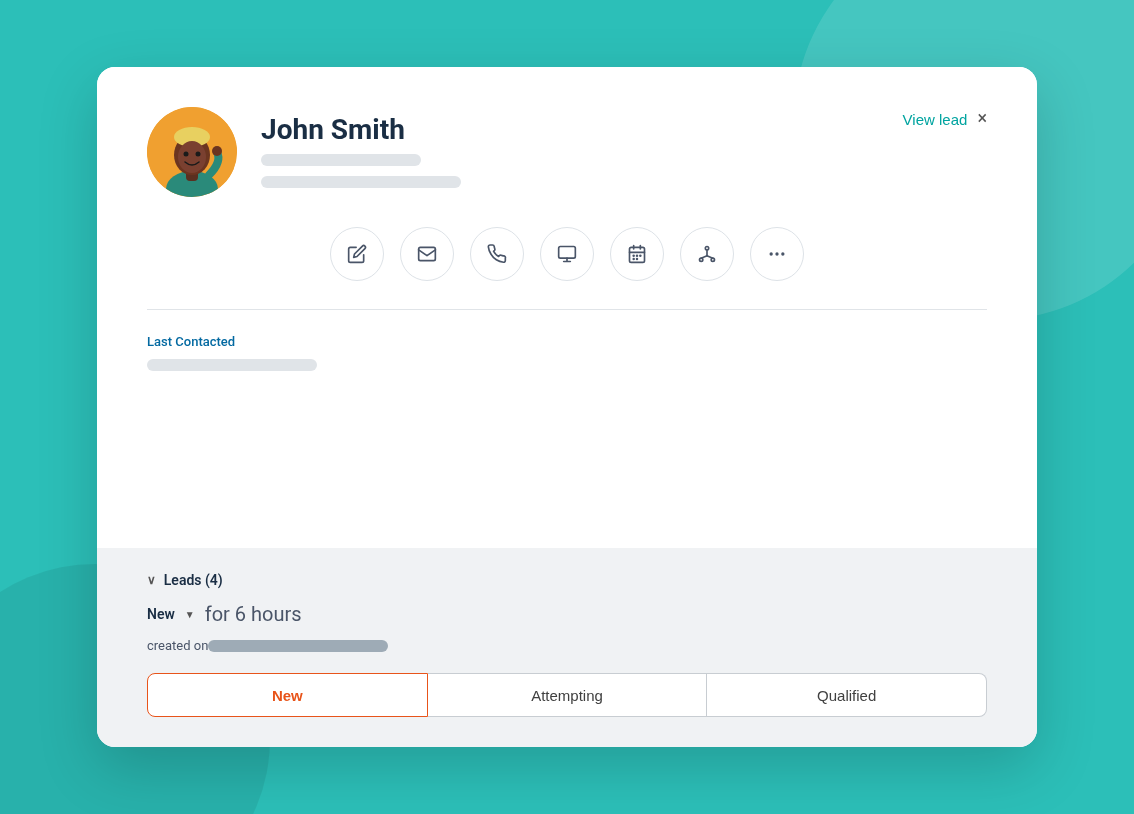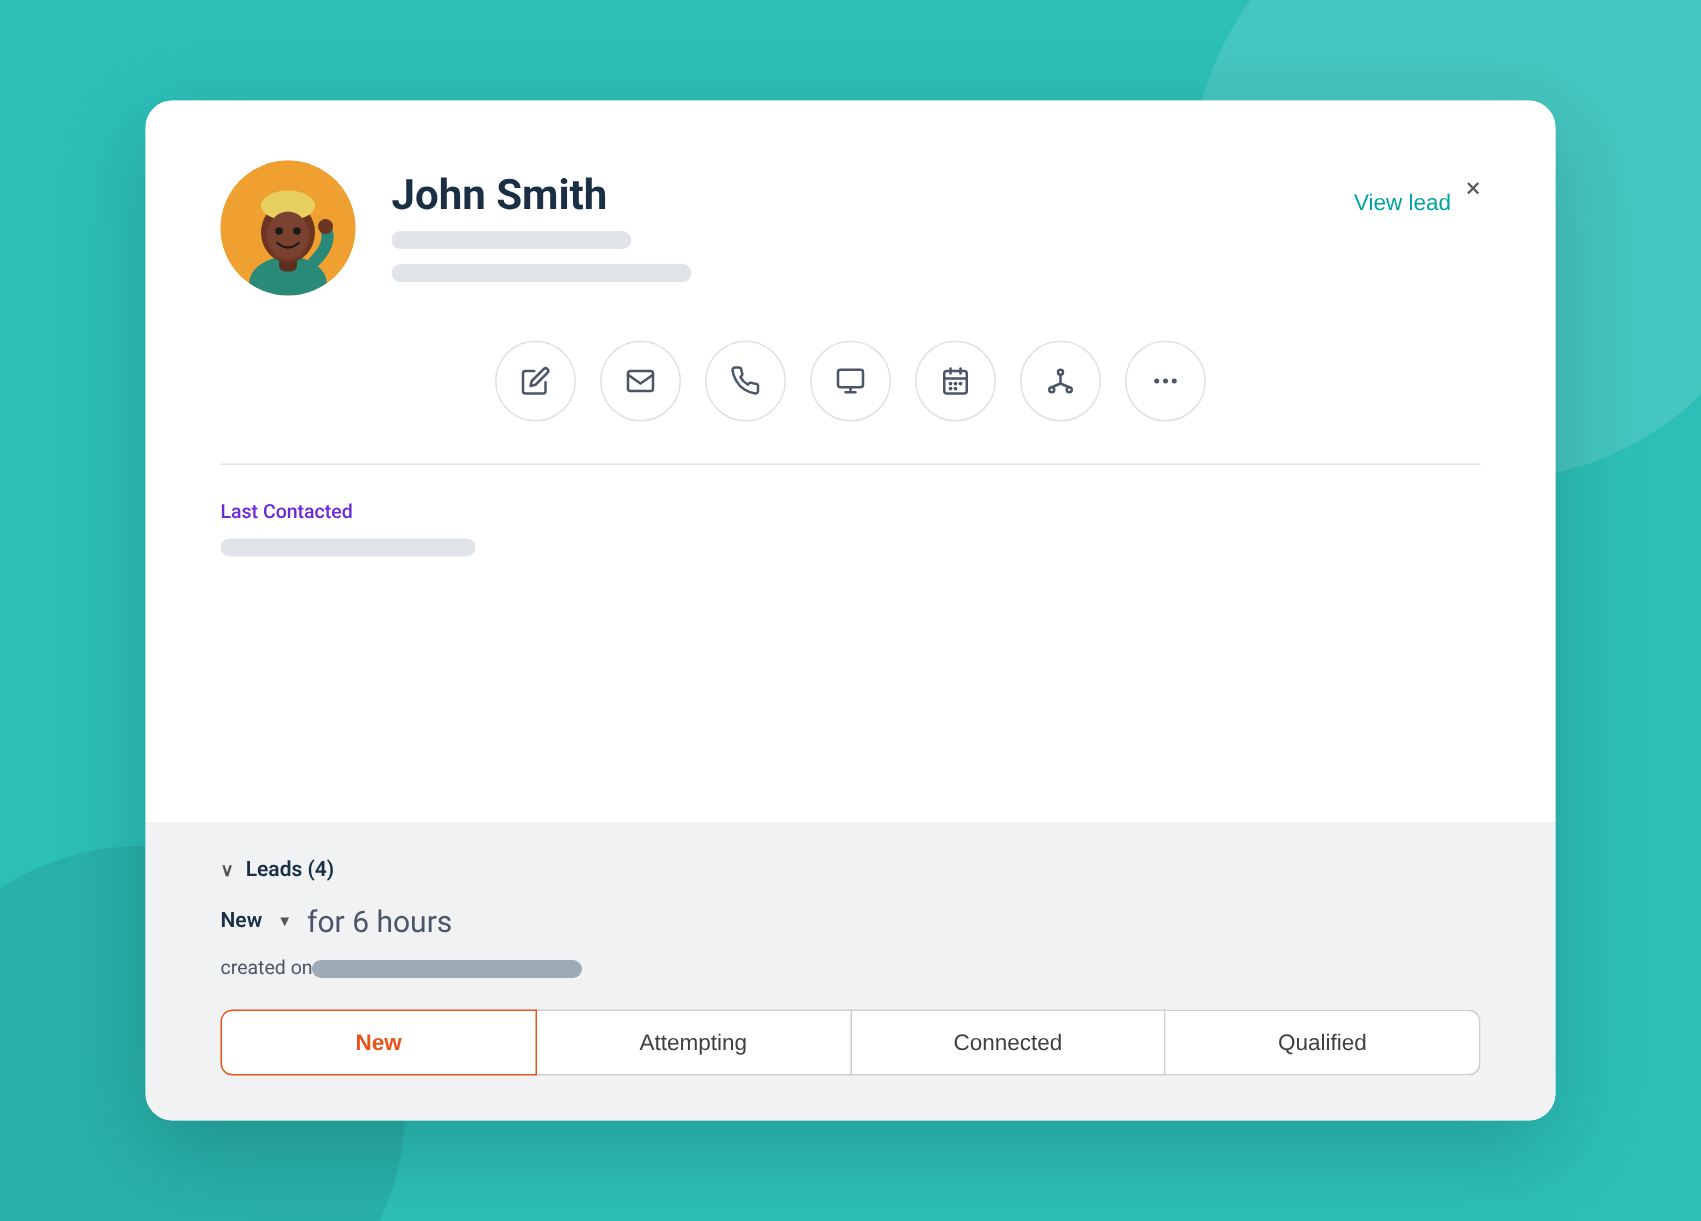--- a/index.html
+++ b/index.html
@@ -124,21 +124,21 @@
       display: flex;
       align-items: center;
       gap: 8px;
       color: #00a4a0;
       font-size: 15px;
       font-weight: 500;
       cursor: pointer;
       background: none;
       border: none;
       padding: 0;
-      margin-top: 20px;
+      margin-top: 4px;
     }
 
     .close-x {
       font-size: 18px;
       color: #555;
       cursor: pointer;
     }
 
     
     .action-icons {
@@ -176,21 +176,21 @@
       gap: 0;
       margin-bottom: 10px;
     }
 
     .info-col {
       flex: 1;
     }
 
     .info-label {
       font-size: 13px;
-      color: #6d28d9;
+      color: #0369a1;
       font-weight: 500;
       margin-bottom: 10px;
     }
 
     .info-value-bar {
       height: 12px;
       width: 170px;
       background: #e0e4e8;
       border-radius: 6px;
     }
@@ -435,19 +435,18 @@
     </div>
 
     <div class="created-row">
       <span>created on</span>
       <div class="created-bar"></div>
     </div>
 
     <div class="stage-buttons">
       <button class="stage-btn">New</button>
       <button class="stage-btn">Attempting</button>
-      <button class="stage-btn">Connected</button>
       <button class="stage-btn">Qualified</button>
     </div>
 
   </div>
 
 </div>
 
 </body></html>

